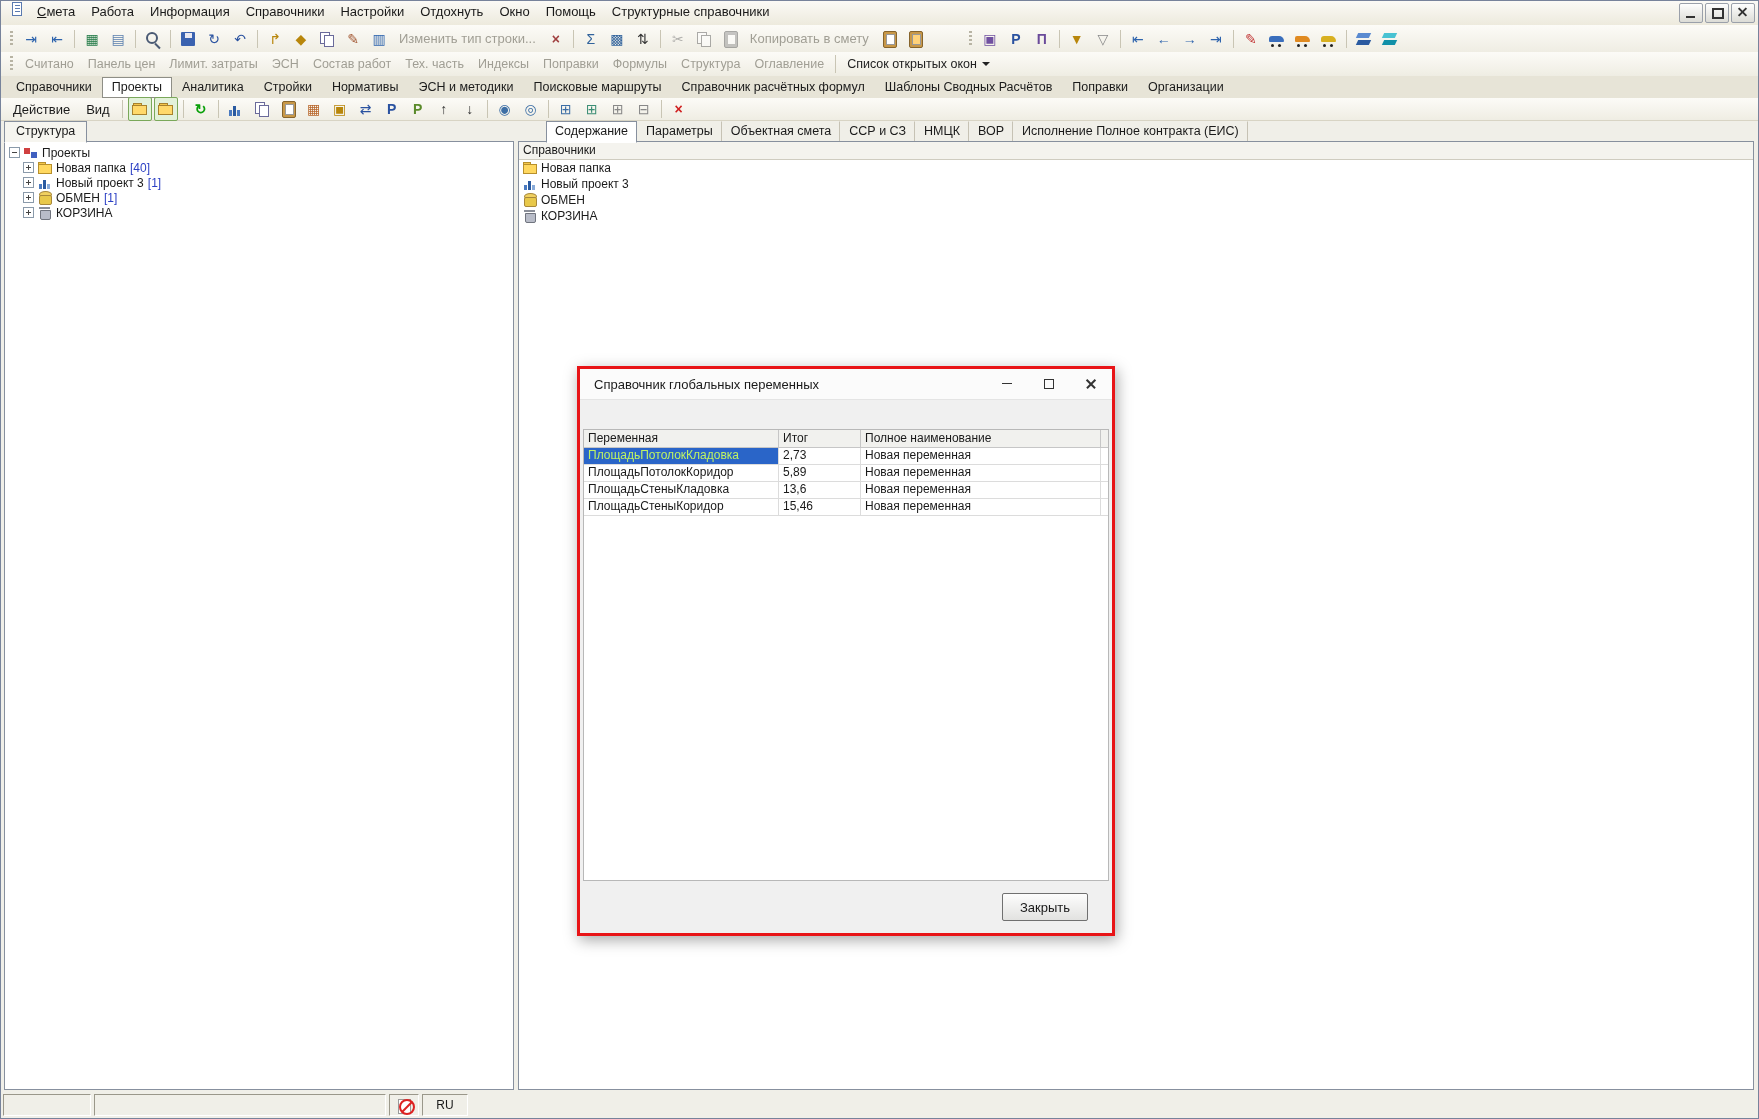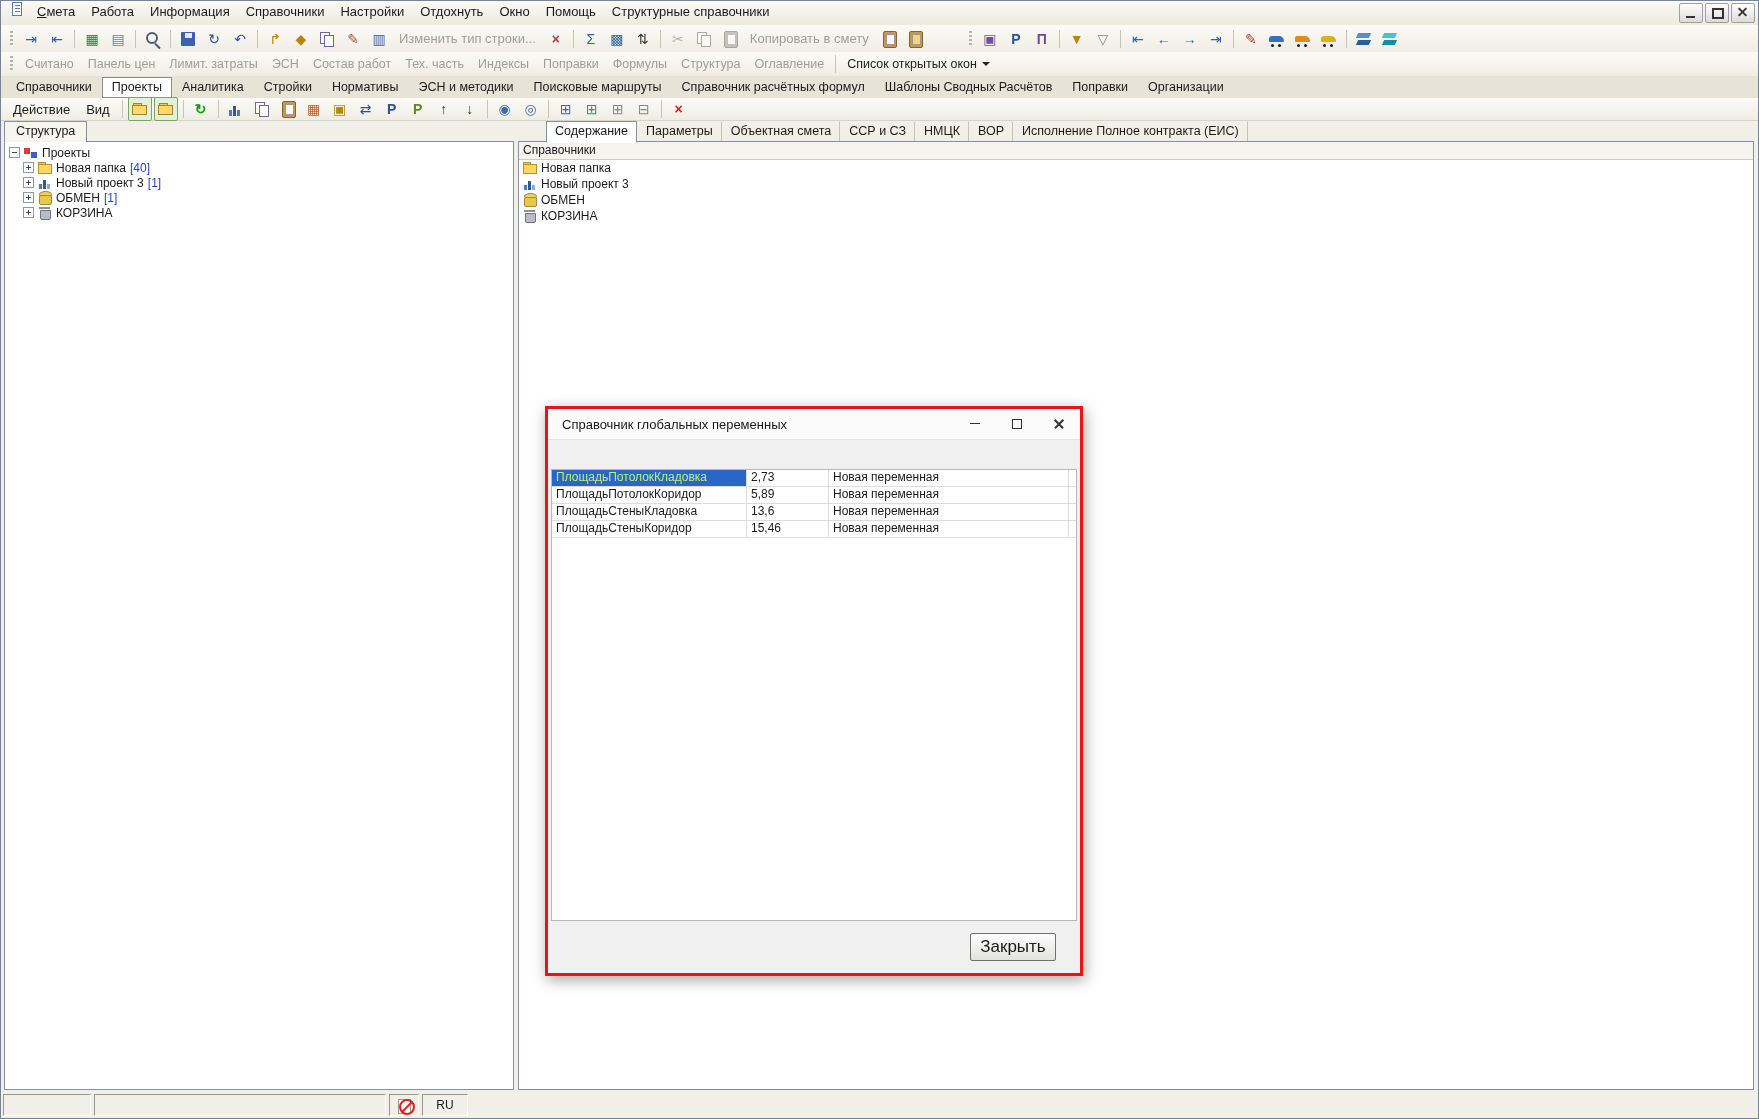--- a/index.html
+++ b/index.html
@@ -89,22 +89,22 @@
   .ni[data-icon="project"]::after{content:"";position:absolute;bottom:1px;left:6px;width:3px;height:9px;background:#2a5aa0;}
   .ni[data-icon="exchange"]::before{content:"";position:absolute;top:0;left:2px;width:11px;height:5px;background:#f0d060;border:1px solid #a8883a;border-radius:50%;}
   .ni[data-icon="exchange"]::after{content:"";position:absolute;top:4px;left:2px;width:11px;height:8px;background:#e8c84a;border:1px solid #a8883a;border-radius:2px;}
   .ni[data-icon="trash"]::before{content:"";position:absolute;top:4px;left:3px;width:9px;height:8px;background:#b8bcc8;border:1px solid #70747e;border-radius:0 0 2px 2px;}
   .ni[data-icon="trash"]::after{content:"";position:absolute;top:1px;left:2px;width:11px;height:2px;background:#8a8e98;}
   .ni[data-icon="projects-root"]::before{content:"";position:absolute;top:2px;left:1px;width:6px;height:6px;background:#d04040;}
   .ni[data-icon="projects-root"]::after{content:"";position:absolute;top:6px;left:8px;width:6px;height:6px;background:#4060c0;}
   .tlabel{padding:0 3px;}
   .cnt{color:#2b3fc4;margin-left:1px;}
   
-  .dialog{position:absolute;left:544px;top:365px;width:538px;height:570px;box-sizing:border-box;border:3px solid #e81417;
-          background:#f0f0f0;box-shadow:2px 4px 14px rgba(0,0,0,.35);z-index:50;margin-top:40px;}
+  .dialog{position:absolute;left:576px;top:365px;width:538px;height:570px;box-sizing:border-box;border:3px solid #e81417;
+          background:#f0f0f0;box-shadow:2px 4px 14px rgba(0,0,0,.35);z-index:50;}
   .dtitle{height:30px;background:#fbfbfb;display:flex;align-items:center;padding-left:14px;font-size:13px;border-bottom:1px solid #e4e4e4;}
   .dbtns{margin-left:auto;display:flex;height:100%;}
   .dwc{width:42px;height:100%;position:relative;}
   .dwc-min::before{content:"";position:absolute;left:16px;top:14px;width:10px;height:1px;background:#333;}
   .dwc-max::before{content:"";position:absolute;left:16px;top:10px;width:8px;height:8px;border:1px solid #333;}
   .dwc-close::before,.dwc-close::after{content:"";position:absolute;left:15px;top:14px;width:12px;height:1.5px;background:#333;}
   .dwc-close::before{transform:rotate(45deg);} .dwc-close::after{transform:rotate(-45deg);}
   .dtb{height:26px;background:#f6f6f3;border-bottom:1px solid #ddd;display:flex;align-items:center;padding-left:6px;}
   .dtbtn{display:inline-flex;align-items:center;gap:4px;padding:2px 7px;font-size:12.5px;}
   .dic{width:14px;height:14px;position:relative;display:inline-block;font-style:normal;}
@@ -113,21 +113,21 @@
   .dic-del::before{content:"×";position:absolute;top:-5px;left:2px;color:#d22222;font-weight:bold;font-size:17px;}
   .dsep{width:1px;height:18px;background:#ddd;margin:0 5px;}
   .dtable{position:absolute;top:60px;left:3px;right:3px;bottom:52px;background:#fff;border:1px solid #b8b8b8;overflow:hidden;font-size:12px;}
   .dhead{display:flex;height:17px;background:#f1f1ee;border-bottom:1px solid #c6c6c6;}
   .dh{line-height:16px;padding:0 4px;border-right:1px solid #c6c6c6;box-sizing:border-box;white-space:nowrap;overflow:hidden;}
   .dc{line-height:15px;padding:0 4px;border-right:1px solid #dcdcdc;box-sizing:border-box;white-space:nowrap;overflow:hidden;}
   .dc1{width:195px;flex:none;} .dc2{width:82px;flex:none;} .dc3{width:240px;flex:none;}
   .drow{display:flex;height:16px;border-bottom:1px solid #dcdcdc;}
   .drow.selected .dc1{background:#2a65c8;color:#bef264;}
   .closebtn{position:absolute;right:24px;bottom:12px;width:84px;height:26px;display:flex;align-items:center;justify-content:center;
-            background:linear-gradient(#fdfdfd,#e2e2e0);border:1px solid #707070;border-radius:2px;font-size:17px;}
+            background:linear-gradient(#fdfdfd,#e2e2e0);border:1px solid #707070;border-radius:2px;font-size:13px;}
   
   .statusbar{position:absolute;left:0;right:0;bottom:0;height:26px;background:#f0efe8;display:flex;align-items:stretch;padding:2px;gap:3px;box-sizing:border-box;}
   .scell{border:1px solid;border-color:#9a978a #ffffff #ffffff #9a978a;display:flex;align-items:center;padding:0 8px;font-size:12px;box-sizing:border-box;}
   .scell.grow{flex:1;}
   .scell.icon{width:30px;position:relative;padding:0;}
   .scell.lang{width:46px;justify-content:center;}
   .npdoc{position:absolute;left:8px;top:4px;width:11px;height:13px;background:#fff;border:1px solid #9a9a9a;}
   .npcirc{position:absolute;left:9px;top:4px;width:12px;height:12px;border:2px solid #d22;border-radius:50%;}
   .npcirc::before{content:"";position:absolute;left:-1px;top:5px;width:14px;height:2px;background:#d22;transform:rotate(-45deg);}
 </style>
@@ -427,20 +427,25 @@
   <div class="dialog">
     <div class="dtitle">
       <span>Справочник глобальных переменных</span>
       <span class="dbtns">
         <span class="dwc dwc-min"></span>
         <span class="dwc dwc-max"></span>
         <span class="dwc dwc-close"></span>
       </span>
     </div>
     <div class="dtable">
+      <div class="dhead">
+        <span class="dh dc1">Переменная</span>
+        <span class="dh dc2">Итог</span>
+        <span class="dh dc3">Полное наименование</span>
+      </div>
       <div>
 
       <div class="drow selected">
             <span class="dc dc1">ПлощадьПотолокКладовка</span>
             <span class="dc dc2">2,73</span>
             <span class="dc dc3">Новая переменная</span>
           </div>
           <div class="drow">
             <span class="dc dc1">ПлощадьПотолокКоридор</span>
             <span class="dc dc2">5,89</span>

